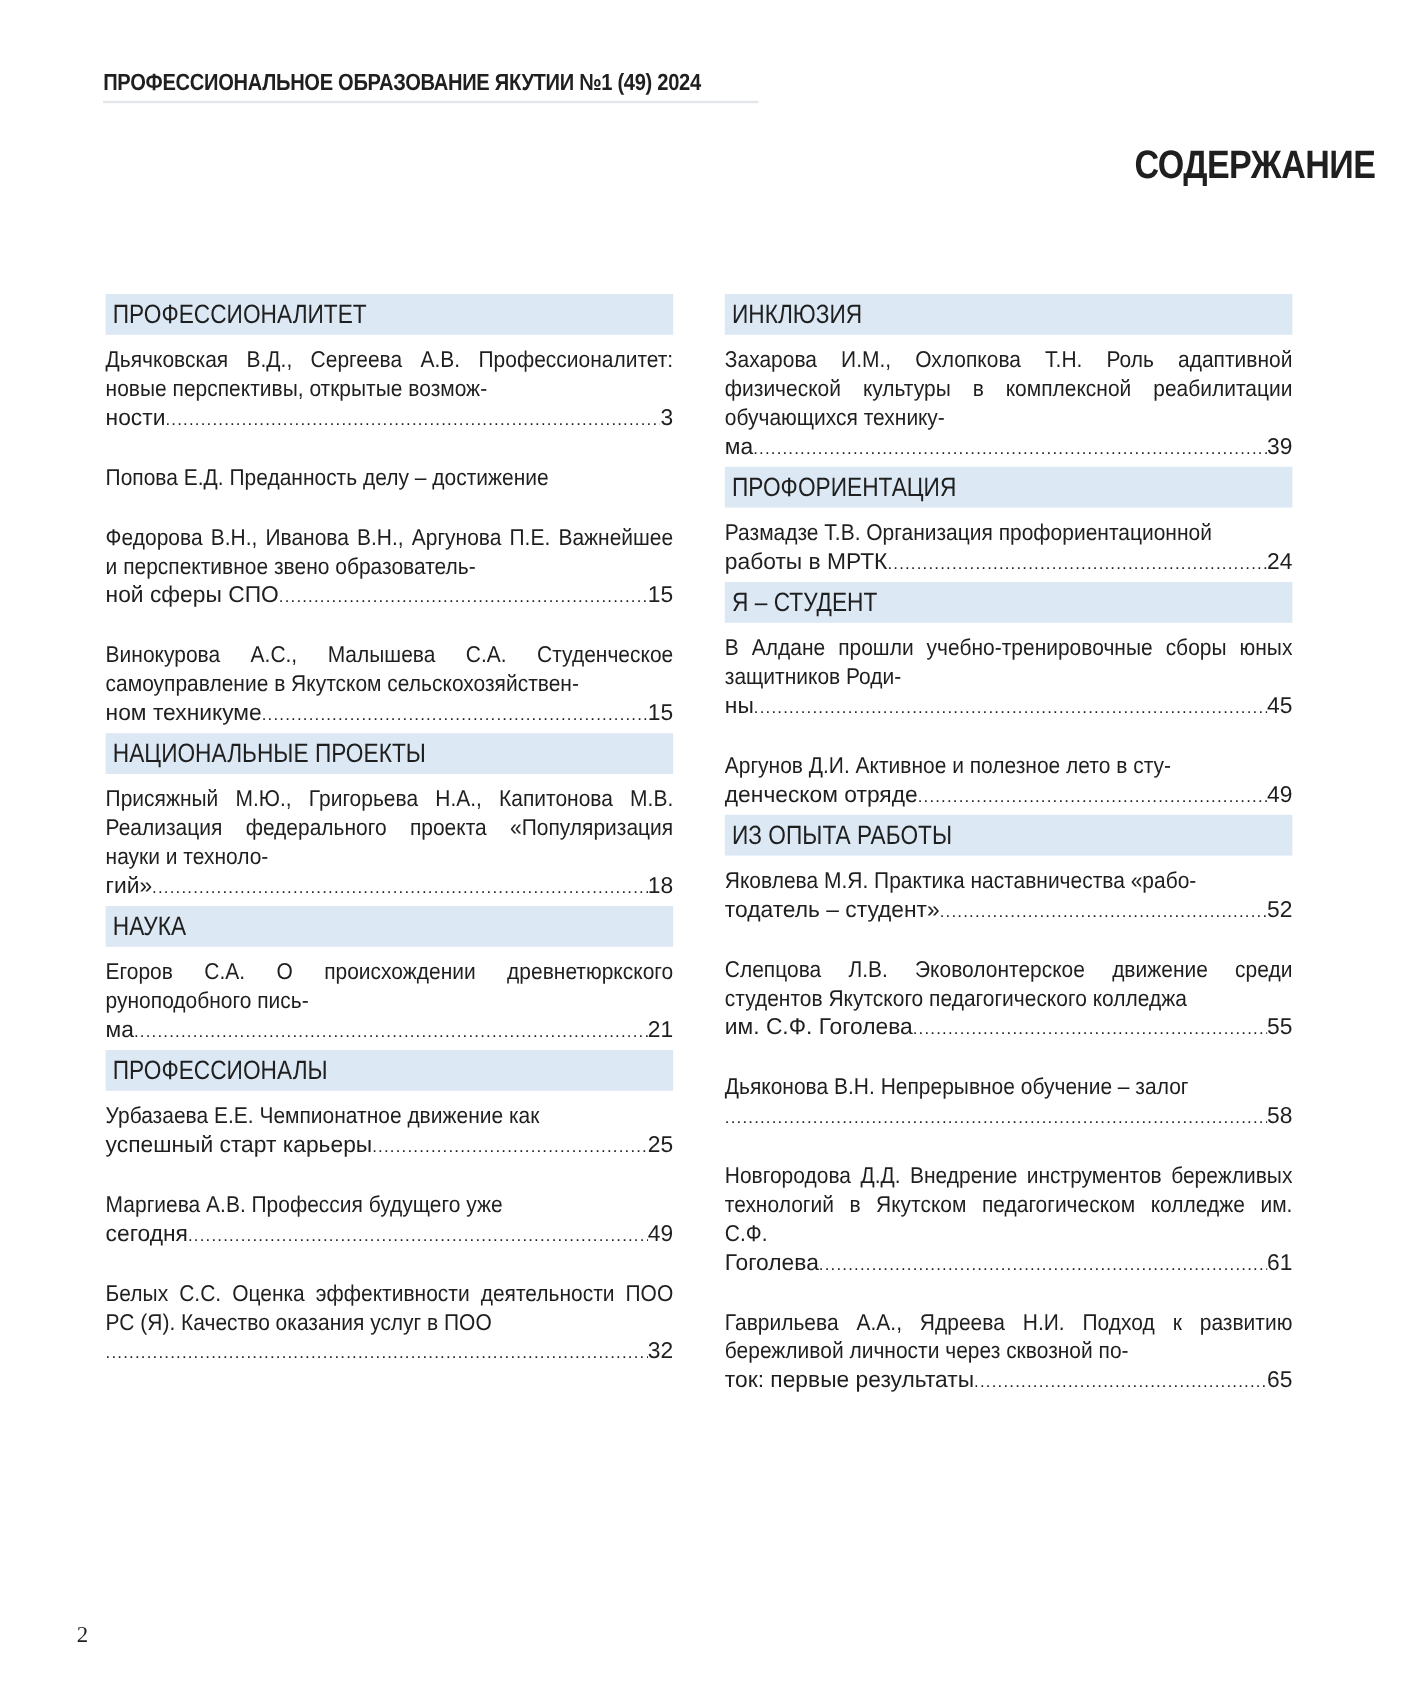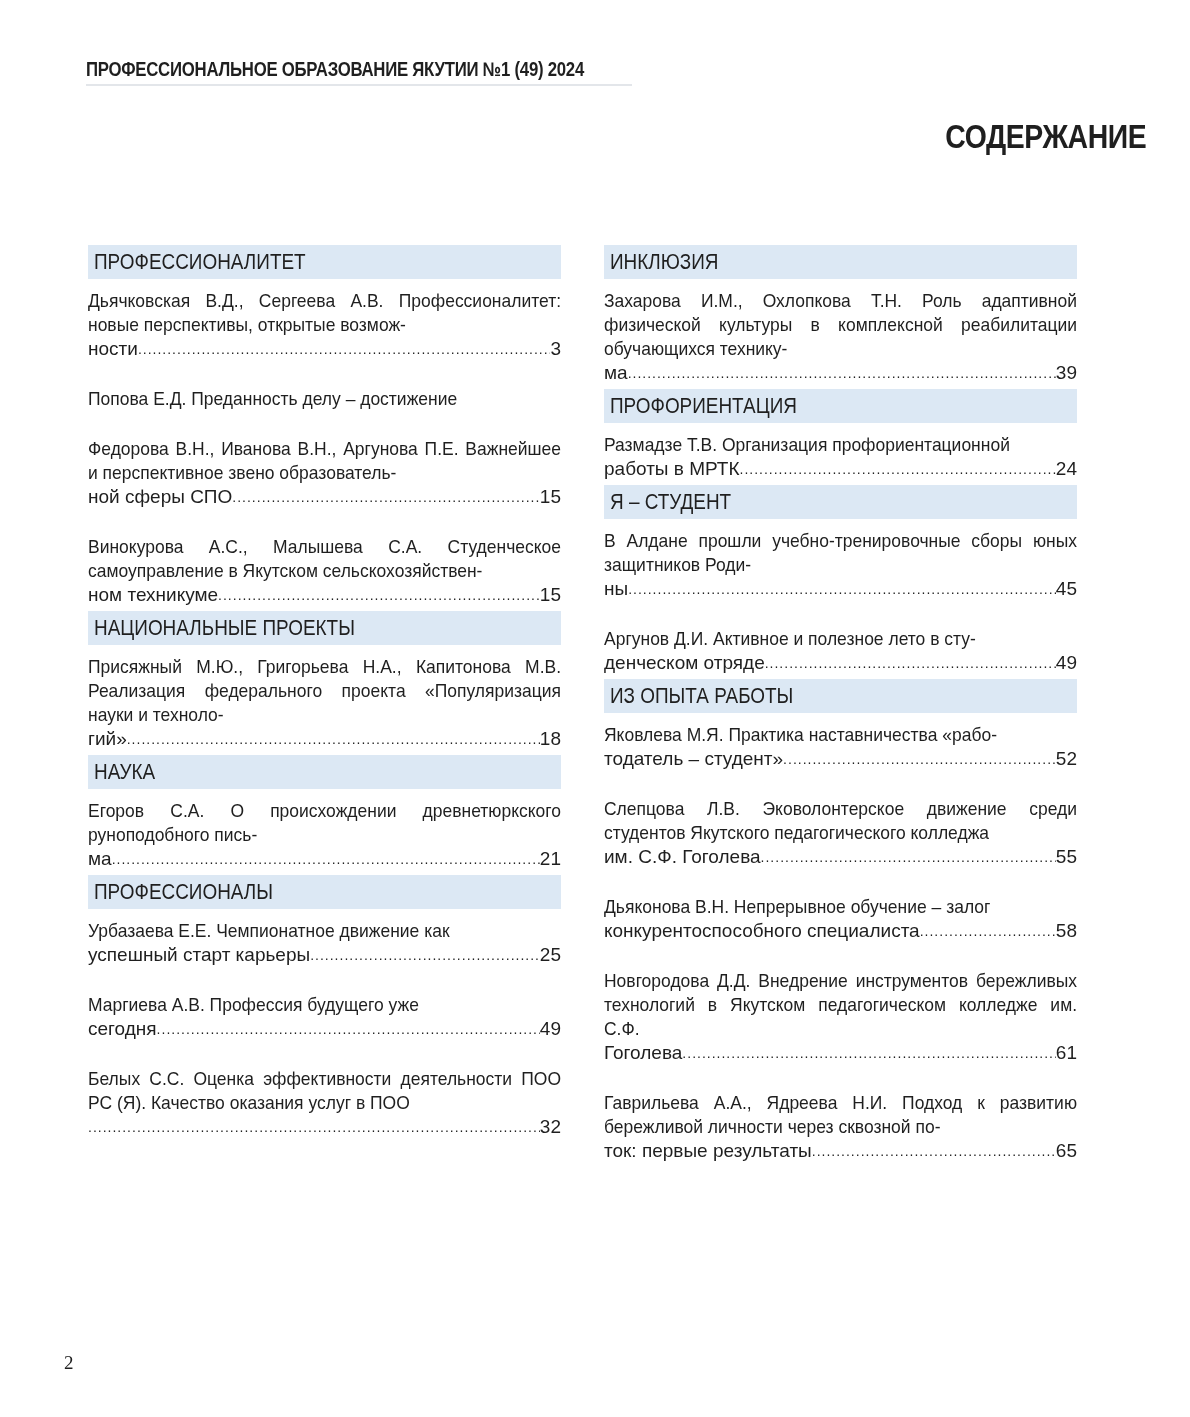--- a/index.html
+++ b/index.html
@@ -158,21 +158,20 @@
       <span class="entry-text">Слепцова Л.В. Эковолонтерское движение среди студентов Якутского педагогического колледжа</span>
       <div class="entry-last">
         <span class="tail">им. С.Ф. Гоголева</span>
         <span class="dots"></span>
         <span class="page">55</span>
       </div>
     </div>
     <div class="entry">
       <span class="entry-text">Дьяконова В.Н. Непрерывное обучение – залог</span>
       <div class="entry-last">
-        <span class="tail">конкурентоспособного специалиста </span>
         <span class="dots"></span>
         <span class="page">58</span>
       </div>
     </div>
     <div class="entry">
       <span class="entry-text">Новгородова Д.Д. Внедрение инструментов бережливых технологий в Якутском педагогическом колледже им. С.Ф.</span>
       <div class="entry-last">
         <span class="tail">Гоголева</span>
         <span class="dots"></span>
         <span class="page">61</span>

